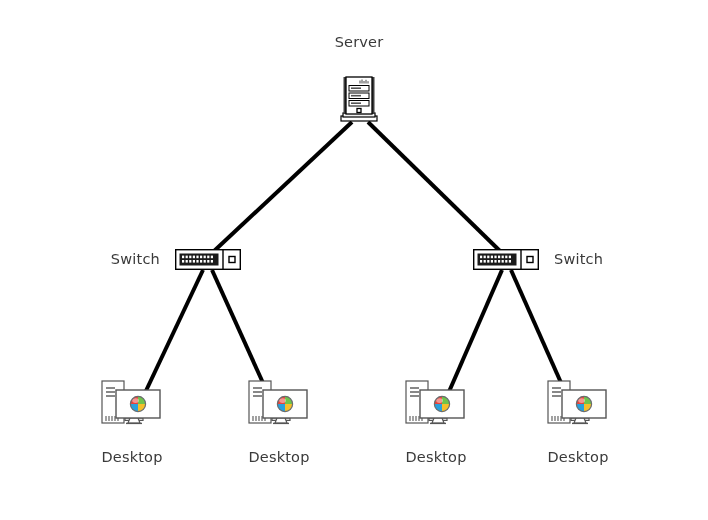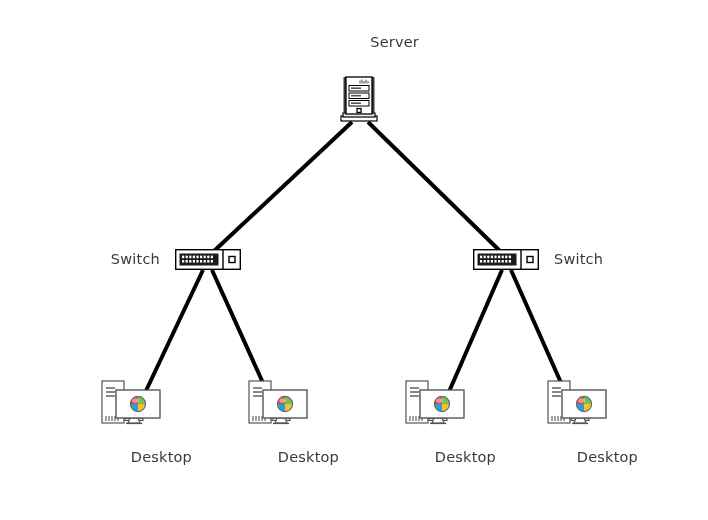--- a/index.html
+++ b/index.html
@@ -32,21 +32,21 @@
   }
   .node-label {
     position: absolute;
     font-family: "DejaVu Sans", sans-serif;
     font-size: 14.5px;
     color: #3a3a3a;
     white-space: nowrap;
     letter-spacing: 0.2px;
   }
   .label-center {
-    text-align: right;
+    text-align: center;
   }
   .label-right {
     text-align: right;
   }
   .label-left {
     text-align: left;
   }
 </style>
 </head>
 <body>

